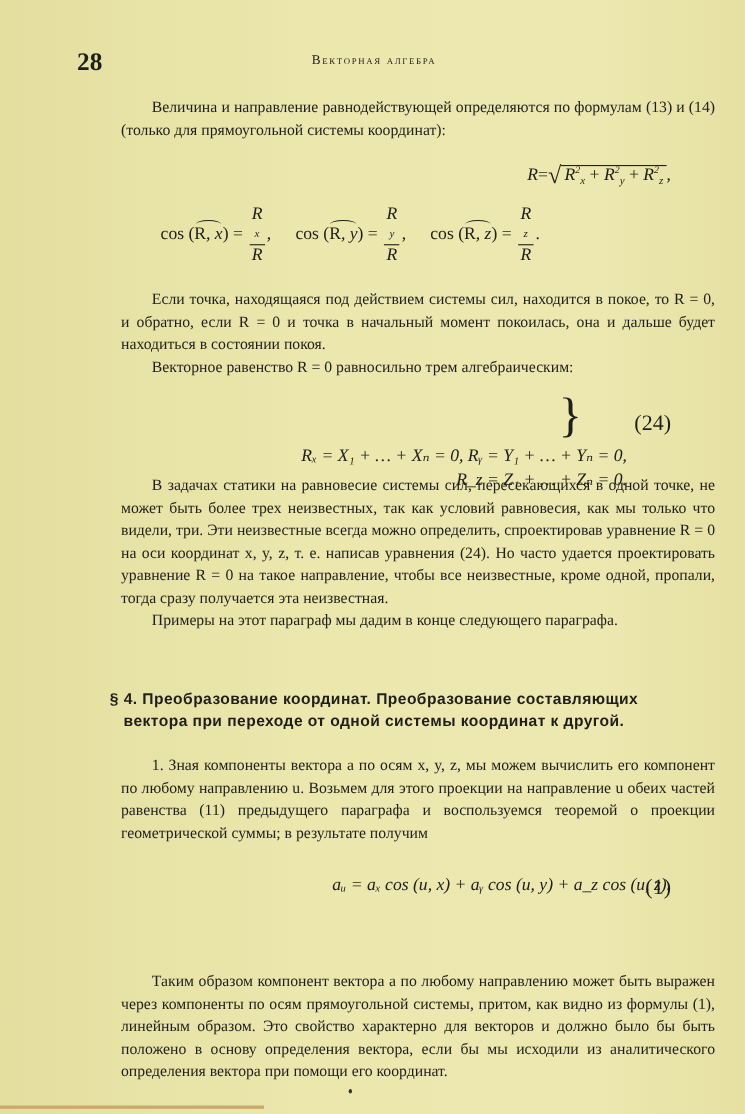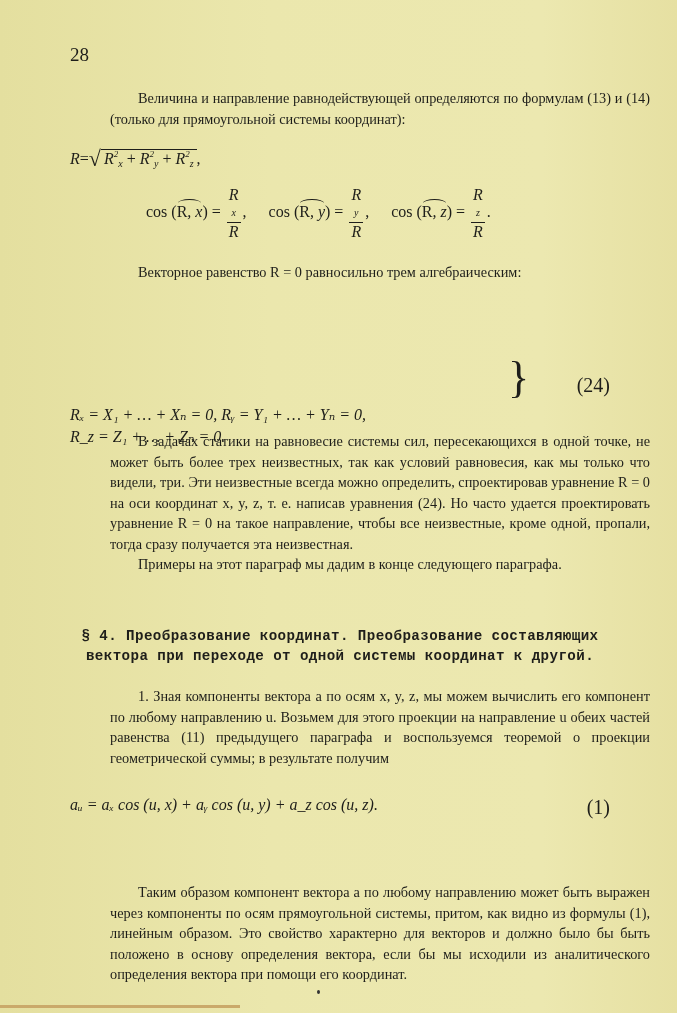--- a/index.html
+++ b/index.html
@@ -6,47 +6,48 @@
   body {
     width: 677px; height: 1013px; overflow: hidden;
     background: #e9e5a8;
     background-image: linear-gradient(90deg, #e4df9f 0%, #ebe7ad 40%, #ece8b0 80%, #e6e0a2 100%);
     font-family: "Liberation Serif", "DejaVu Serif", serif;
     color: #1e1e1a;
     position: relative;
   }
   .page { position: absolute; left: 0; top: 0; width: 677px; height: 1013px; }
   .header { position: absolute; top: 44px; left: 70px; width: 540px; height: 22px; }
-  .page-num { position: absolute; left: 0; top: 0; font-size: 19px; }
+  .page-num { position: absolute; left: 0; top: 0; font-size: 23px; font-weight: bold; }
   .running-head { position: absolute; left: 0; right: 0; text-align: center; top: 3px; font-size: 12px; letter-spacing: 1.5px; font-variant: small-caps; }
   .block { position: absolute; left: 70px; width: 540px; font-size: 14.3px; line-height: 20.5px; text-align: justify; margin-left: 40px; }
   .block p { margin: 0; text-indent: 28px; }
-  .eq { position: absolute; left: 70px; width: 540px; text-align: left; font-size: 16px; font-style: italic; }
+  .eq { position: absolute; left: 70px; width: 540px; text-align: right; font-size: 16px; font-style: italic; }
   .eq .up { font-style: normal; }
   .frac { display: inline-block; vertical-align: middle; text-align: center; margin: 0 2px; }
   .frac span { display: block; line-height: 18px; }
   .frac .num { border-bottom: 1px solid #1e1e1a; padding: 0 2px; }
   .hat { position: relative; display: inline-block; }
   .hat::before { content: ""; position: absolute; left: 1px; right: 1px; top: -4px; height: 7px; border-top: 1.2px solid #1e1e1a; border-radius: 50% 50% 0 0; }
   .sqrt { border-top: 1.2px solid #1e1e1a; padding: 0 3px; }
   .eqnum { position: absolute; right: 0; font-style: normal; font-size: 20px; }
   .brace { position: absolute; font-style: normal; font-size: 44px; line-height: 44px; font-weight: 100; }
-  .section-title { position: absolute; left: 70px; width: 540px; font-family: Liberation Mono, monospace; font-weight: bold; font-size: 14.2px; line-height: 20px; letter-spacing: 0.4px; text-align: center; }
+  .section-title { position: absolute; left: 70px; width: 540px; font-family: Liberation Sans, sans-serif; font-weight: bold; font-size: 14.2px; line-height: 20px; letter-spacing: 0.4px; text-align: center; }
   .sub { font-size: 10px; vertical-align: -3px; }
   .sup { font-size: 9px; vertical-align: 7px; }
   .bottom-rule { position: absolute; left: 0; top: 1005px; width: 240px; height: 3px; background: #caa96a; }
   .dot-mark { position: absolute; left: 317px; top: 990px; width: 3px; height: 4px; background: #333; border-radius: 50%; }
 </style>
 </head>
 <body>
 
 <div class="page">
 
   <div class="header">
     <span class="page-num">28</span>
+    <div class="running-head">Векторная алгебра</div>
   </div>
 
   <div class="block" style="top:88px;">
     <p>Величина и направление равнодействующей определяются по формулам (13) и (14) (только для прямоугольной системы координат):</p>
   </div>
 
   <div class="eq" style="top:146px;">
     <span>R</span><span class="up">=</span><span class="up" style="font-size:22px;vertical-align:-2px;">√</span><span class="sqrt"><span>R</span><span class="sup">2</span><span class="sub">x</span><span class="up"> + </span><span>R</span><span class="sup">2</span><span class="sub">y</span><span class="up"> + </span><span>R</span><span class="sup">2</span><span class="sub">z</span></span><span class="up">,</span>
   </div>
 
@@ -59,20 +60,21 @@
             <span>R</span>
             <span class="sub">y</span>
           </span><span>R</span></span><span class="up">,</span></span>
     <span style="margin-left:18px;"><span class="up">cos</span><span class="up"> (</span><span class="hat"><span class="up">R</span>, <span>z</span></span><span class="up">) = </span><span class="frac"><span class="num">
             <span>R</span>
             <span class="sub">z</span>
           </span><span>R</span></span><span class="up">.</span></span>
   </div>
 
   <div class="block" style="top:262px;">
+    <p>Если точка, находящаяся под действием системы сил, находится в покое, то R = 0, и обратно, если R = 0 и точка в начальный момент покоилась, она и дальше будет находиться в состоянии покоя.</p>
     <p>Векторное равенство R = 0 равносильно трем алгебраическим:</p>
   </div>
 
   <div class="eq" style="top:360px;left:70px;width:500px;line-height:22px;margin-top:44px;">
     <div>Rₓ = X₁ + … + Xₙ = 0,   Rᵧ = Y₁ + … + Yₙ = 0,</div>
     <div>R_z = Z₁ + … + Zₙ = 0.</div>
   </div>
   <div class="brace" style="left:508px;top:356px;">}</div>
   <div class="eq" style="top:374px;">
     <span class="eqnum">(24)</span>

